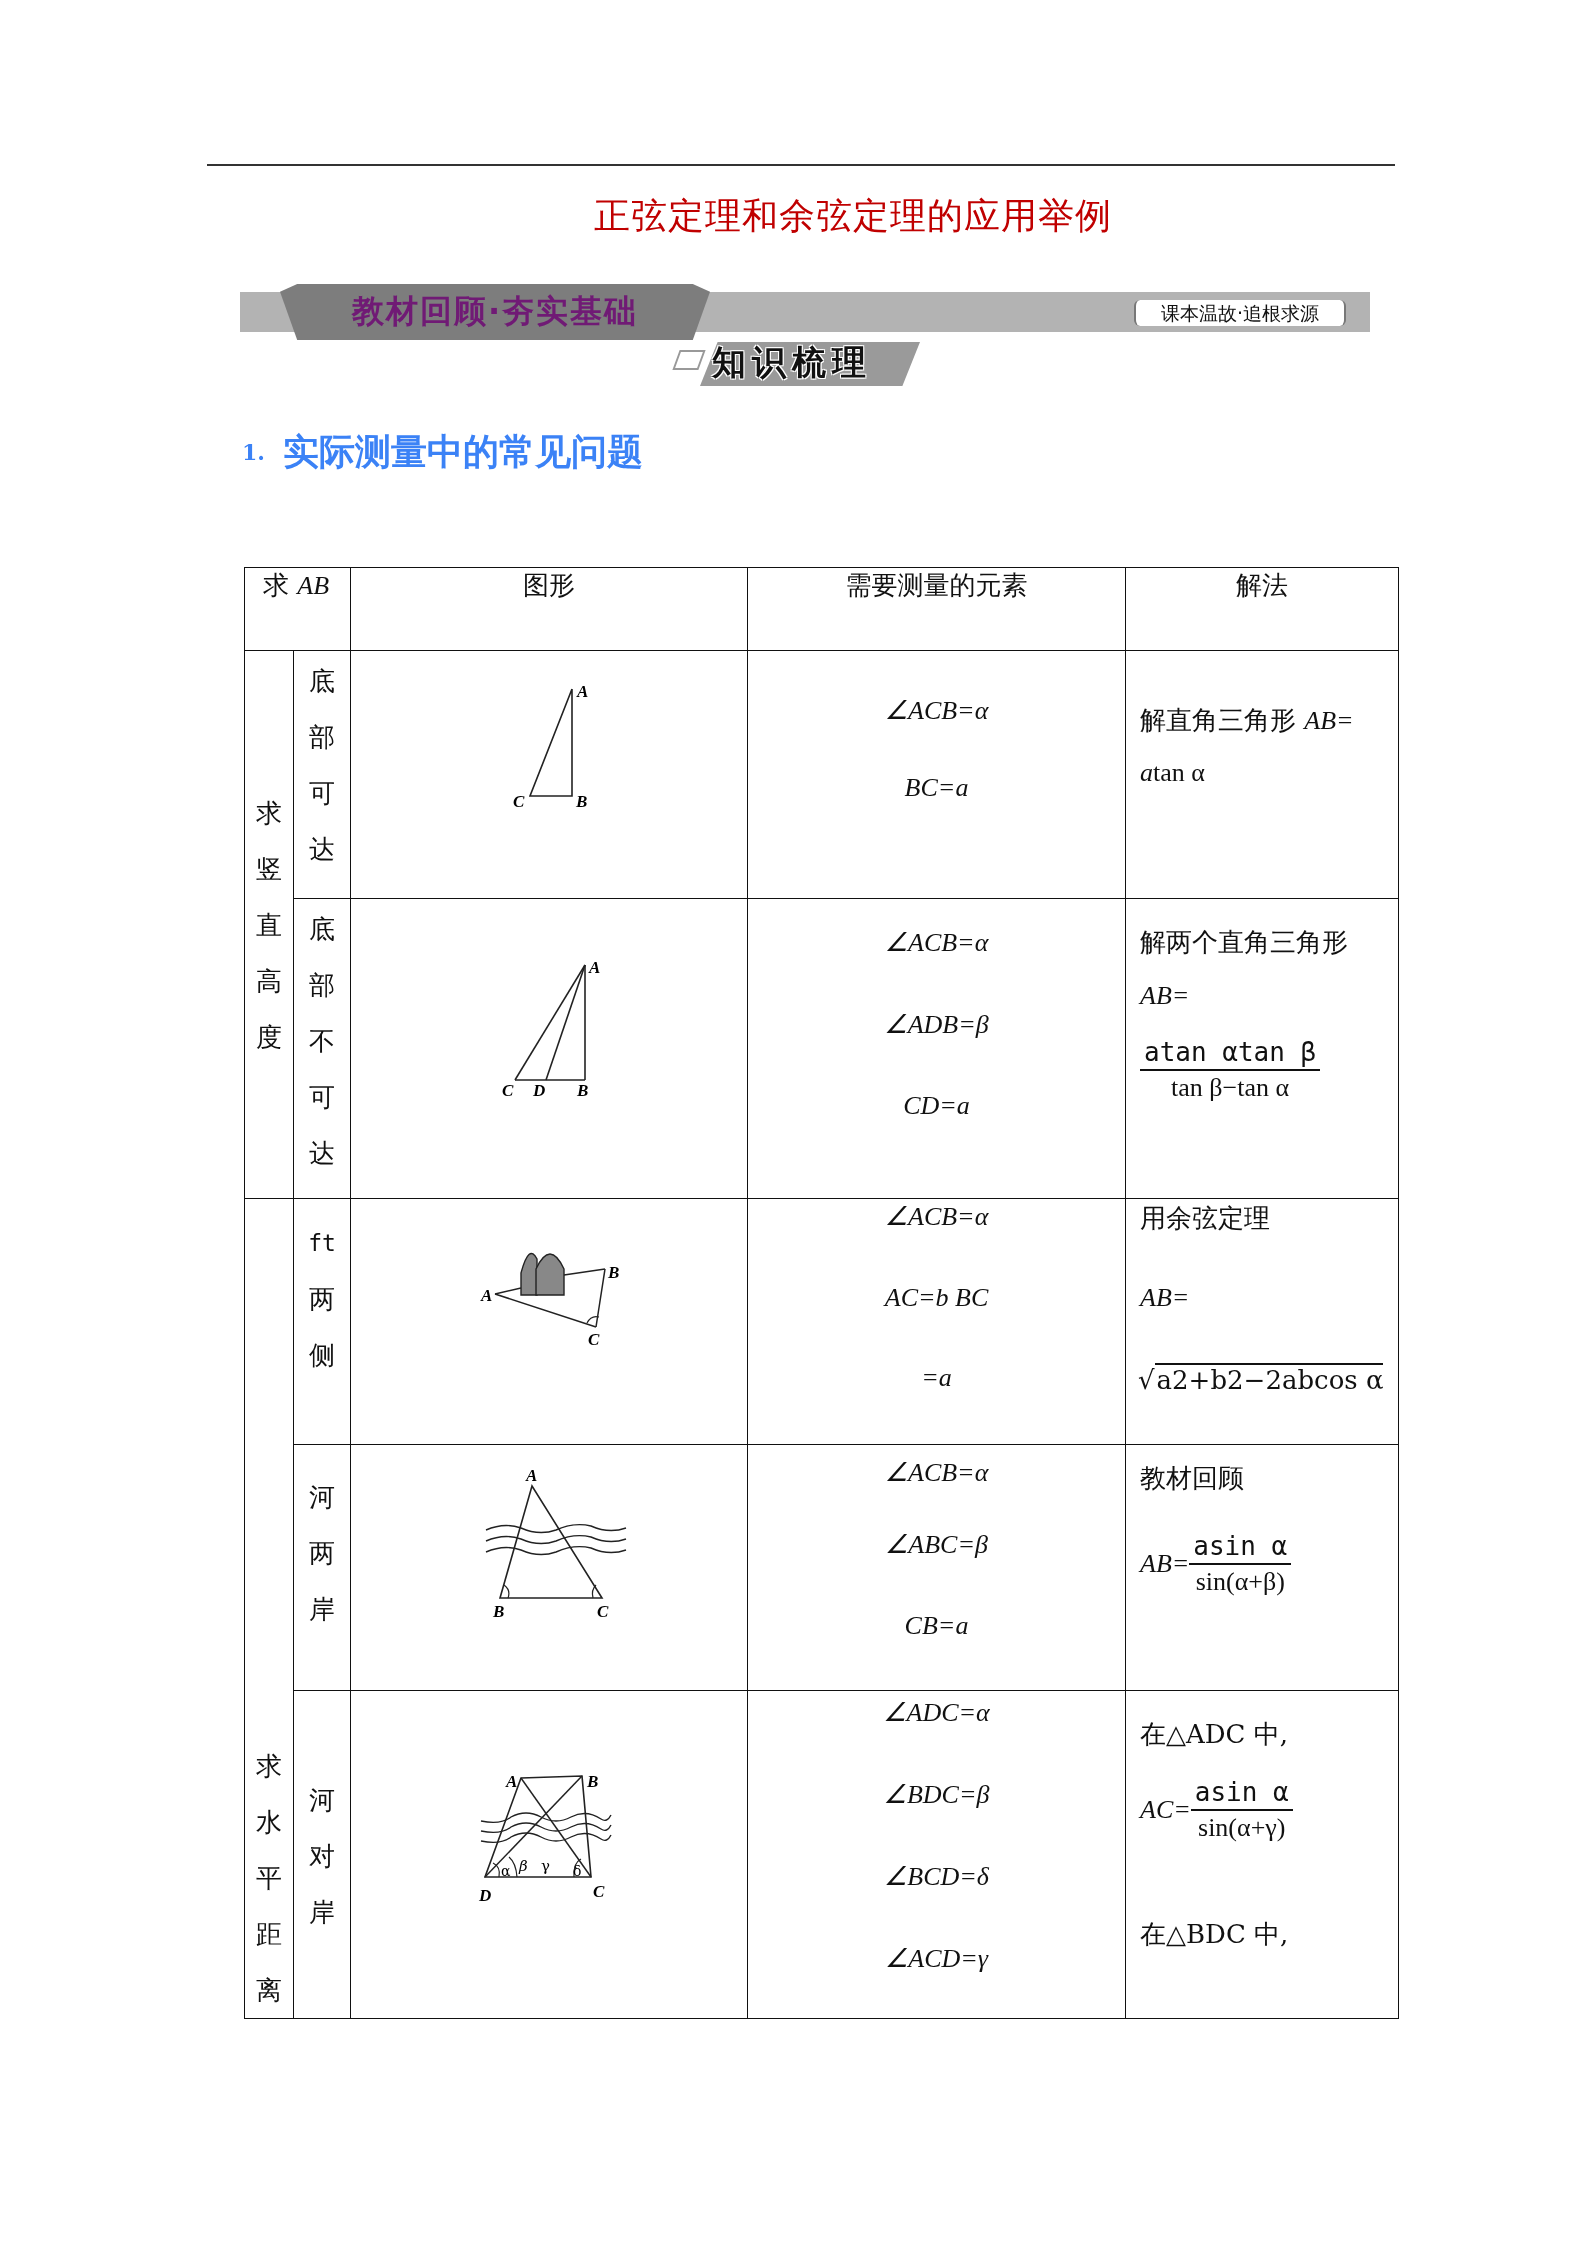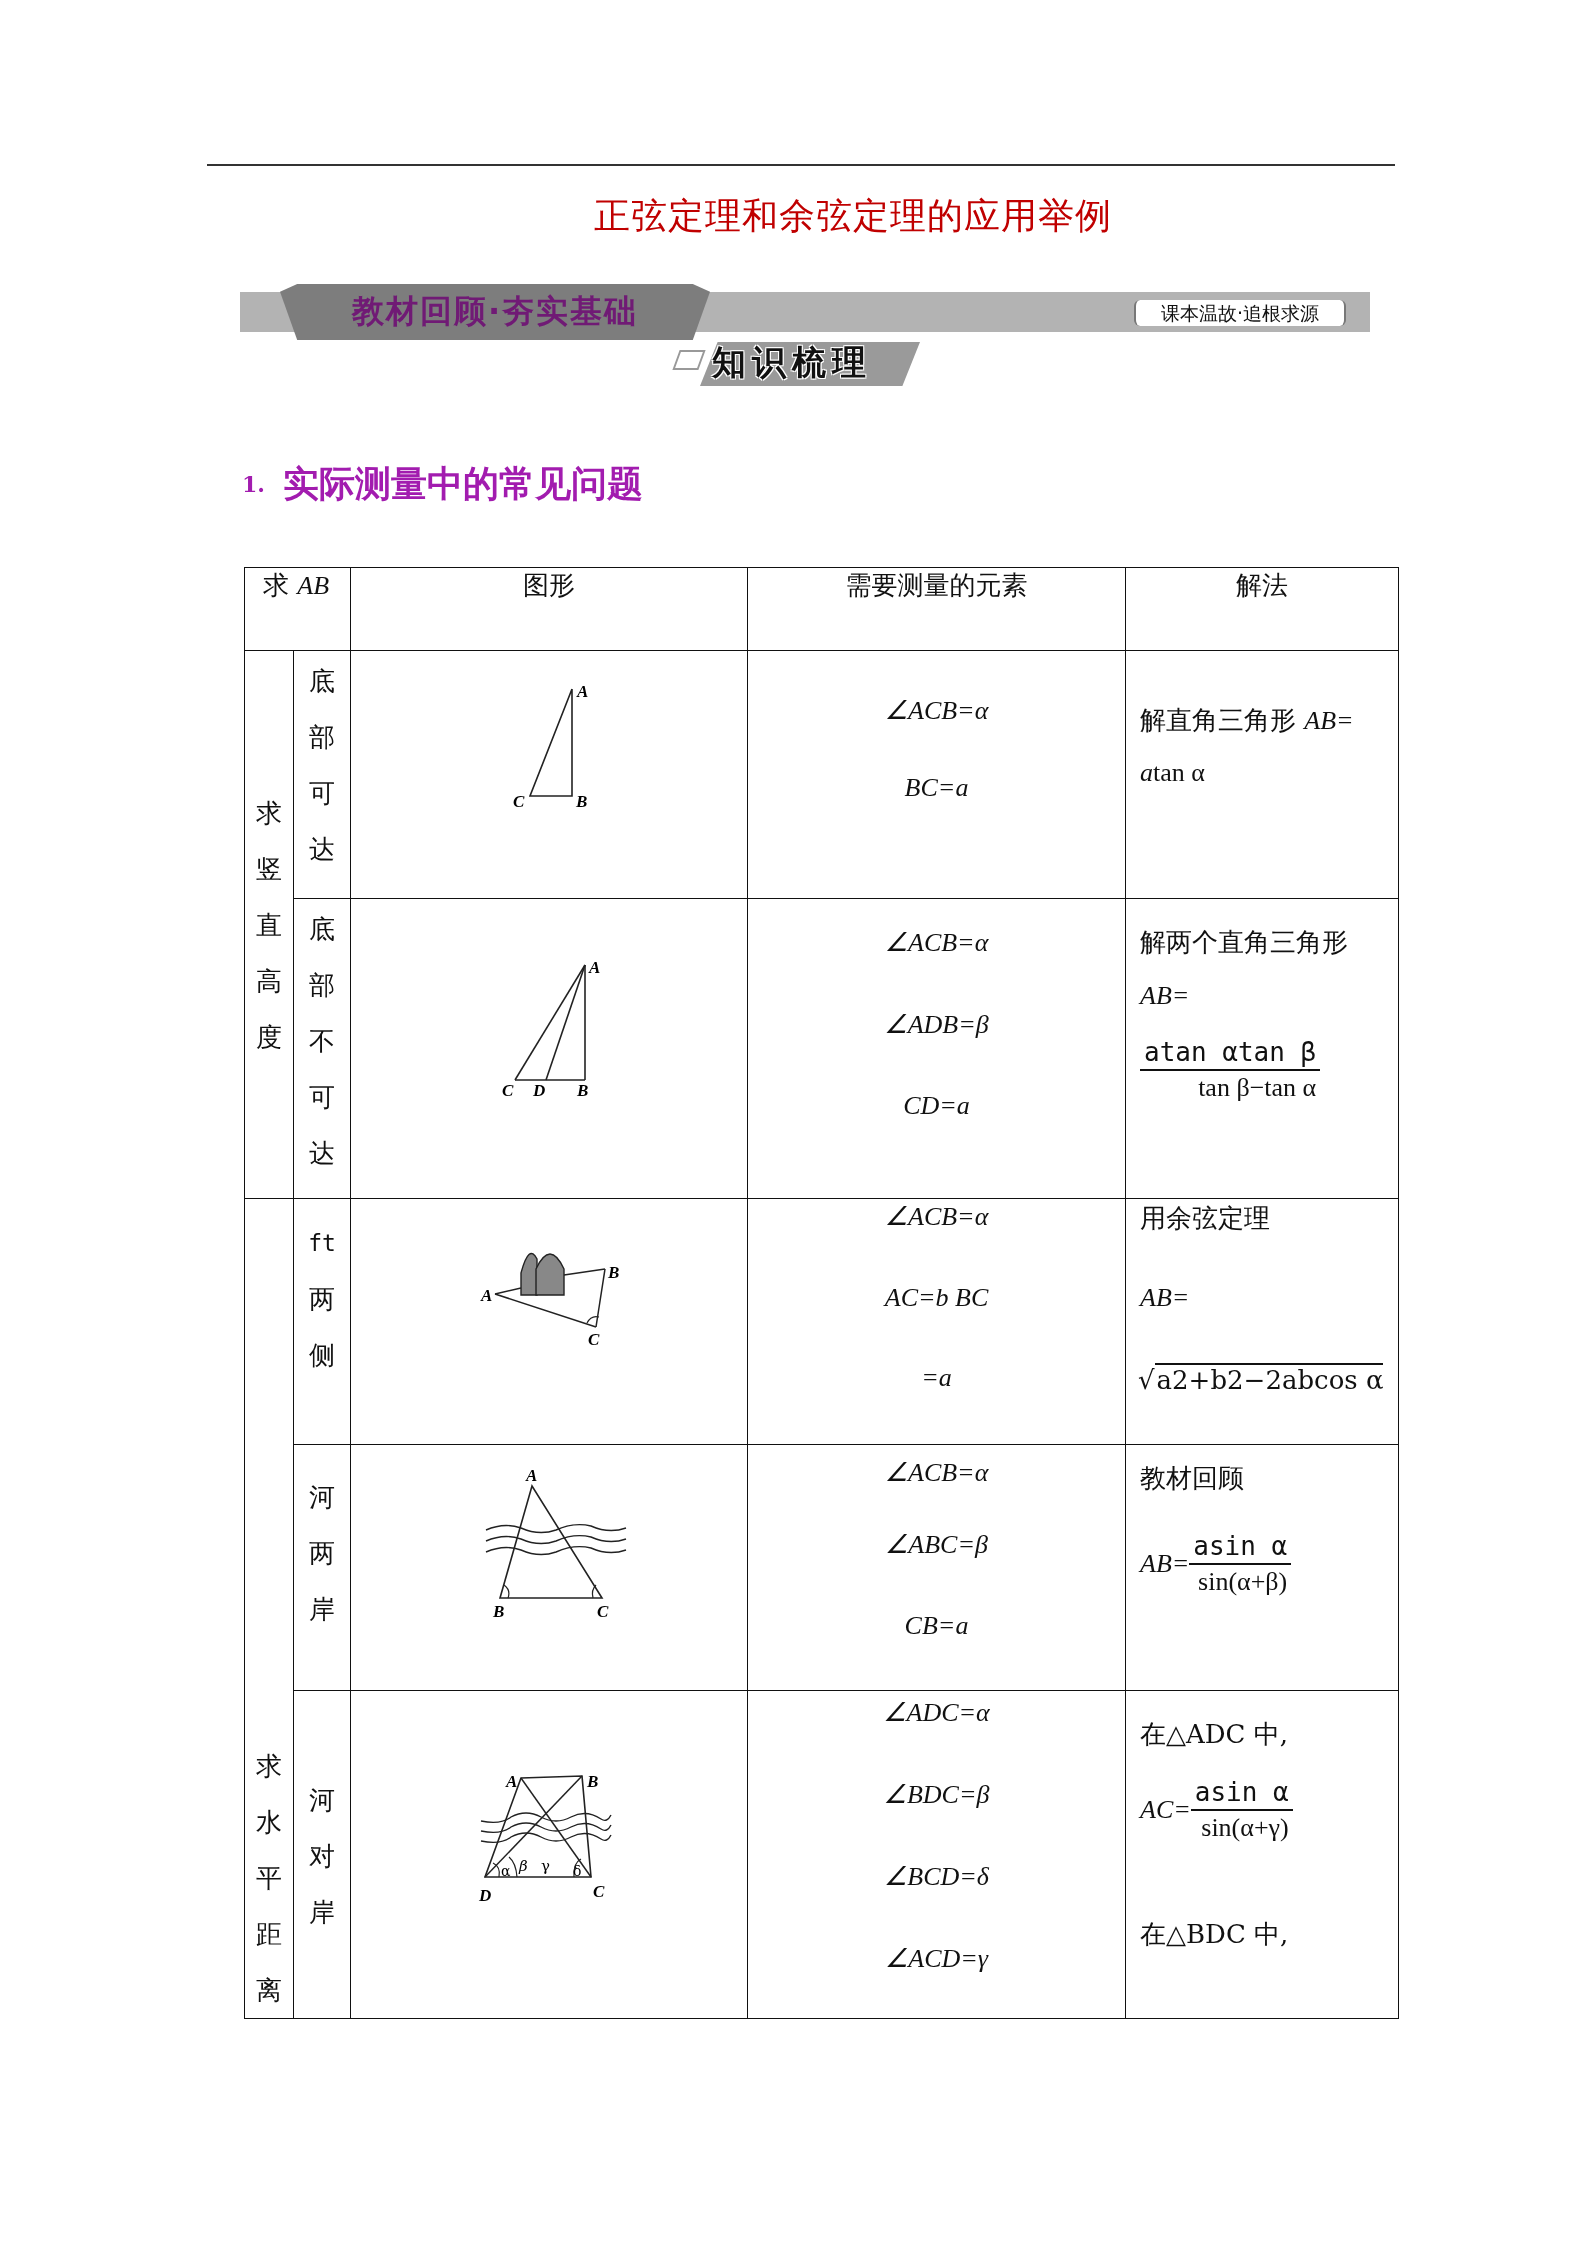--- a/index.html
+++ b/index.html
@@ -16,40 +16,40 @@
                       font-family: "DejaVu Sans", sans-serif; font-size: 32px; font-weight: bold; letter-spacing: 2px; }
   .banner-tag { position: absolute; left: 1134px; top: 300px; width: 208px; height: 26px; background: #fff;
                 border-radius: 6px; border-left: 2px solid #777; border-right: 2px solid #777; }
   .banner-tag-text { position: absolute; left: 1134px; top: 301px; width: 212px; text-align: center;
                      font-family: "DejaVu Sans", sans-serif; font-size: 19px; color: #111; }
   .sub-banner { position: absolute; left: 700px; top: 342px; width: 220px; height: 44px; background: #9a9a9a;
                 clip-path: polygon(8% 0, 100% 0, 92% 100%, 0 100%); }
   .sub-banner-deco { position: absolute; left: 676px; top: 350px; width: 22px; height: 16px; border: 2px solid #999; transform: skewX(-20deg); }
   .sub-banner-text { position: absolute; left: 712px; top: 340px; font-family: "DejaVu Sans", sans-serif; font-weight: bold;
                      font-size: 34px; color: #111; letter-spacing: 6px; text-shadow: 1px 1px 0 #fff, -1px -1px 0 #fff, 1px -1px 0 #fff, -1px 1px 0 #fff; }
-  .section-heading { position: absolute; left: 242px; top: 460px; color: #a21caf; font-family: "DejaVu Sans", sans-serif;
+  .section-heading { position: absolute; left: 242px; top: 428px; color: #3b82f6; font-family: "DejaVu Sans", sans-serif;
                      font-size: 36px; font-weight: bold; }
   .section-heading .num { font-family: "DejaVu Serif", serif; font-size: 22px; margin-right: 18px; vertical-align: 4px; }
 
   
   table.main { position: absolute; left: 221px; top: 567px; border-collapse: collapse; table-layout: fixed; margin-left: 23px; }
   table.main td { border: 1.5px solid #111; vertical-align: top; padding: 0; font-size: 26px; }
   .hdr td { height: 82px; text-align: center; padding-top: 4px; font-family: "DejaVu Serif", serif; }
   .hdr .c1 { text-align: left; padding-left: 18px; }
   .it { font-style: italic; font-family: "Liberation Serif", serif; }
   .vgroup { text-align: center; vertical-align: middle !important; font-family: "DejaVu Sans", sans-serif; font-size: 28px; line-height: 56px; }
   .vsub { text-align: center; font-size: 26px; line-height: 56px; padding-top: 2px !important; }
   .vsub span, .vgroup span { display: block; }
   .fig { position: relative; }
   .fig svg { position: absolute; left: 0; top: 0; }
   .meas { text-align: center; font-family: "Liberation Serif", serif; font-style: italic; font-size: 27px; }
   .meas div { position: absolute; left: 0; width: 100%; text-align: center; }
   .sol { position: relative; font-size: 26px; }
   .sol .ln { position: absolute; left: 14px; white-space: nowrap; }
-  .frac { display: inline-block; vertical-align: middle; text-align: right; }
+  .frac { display: inline-block; vertical-align: middle; text-align: center; }
   .frac .num { display: block; border-bottom: 2px solid #111; padding: 0 4px 2px; font-family: "DejaVu Sans Mono", monospace; }
   .frac .den { display: block; padding: 2px 4px 0; font-family: Liberation Serif, serif; }
   .sqrt-bar { border-top: 2px solid #111; padding-left: 2px; }
   .mono { font-family: "DejaVu Sans Mono", monospace; }
 </style>
 </head>
 <body>
 
 <div class="top-rule"></div>
 <div class="doc-title">正弦定理和余弦定理的应用举例</div>

